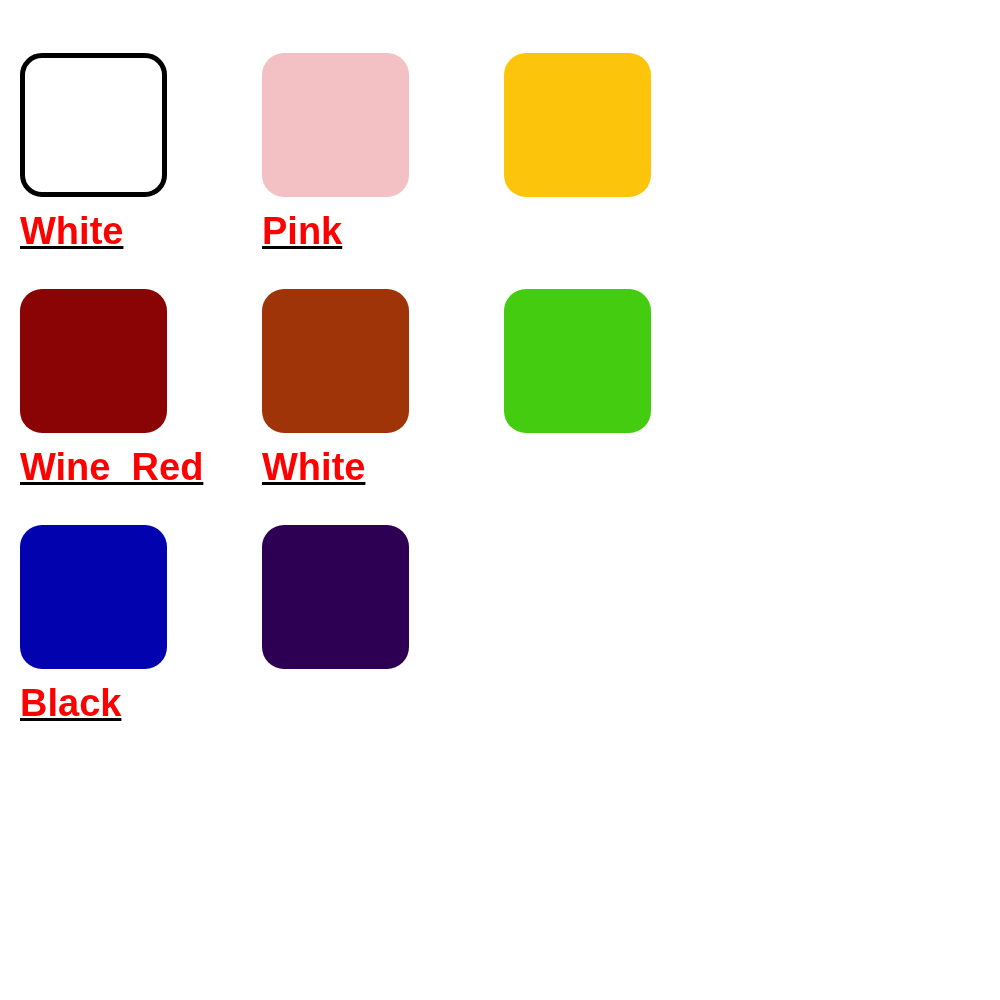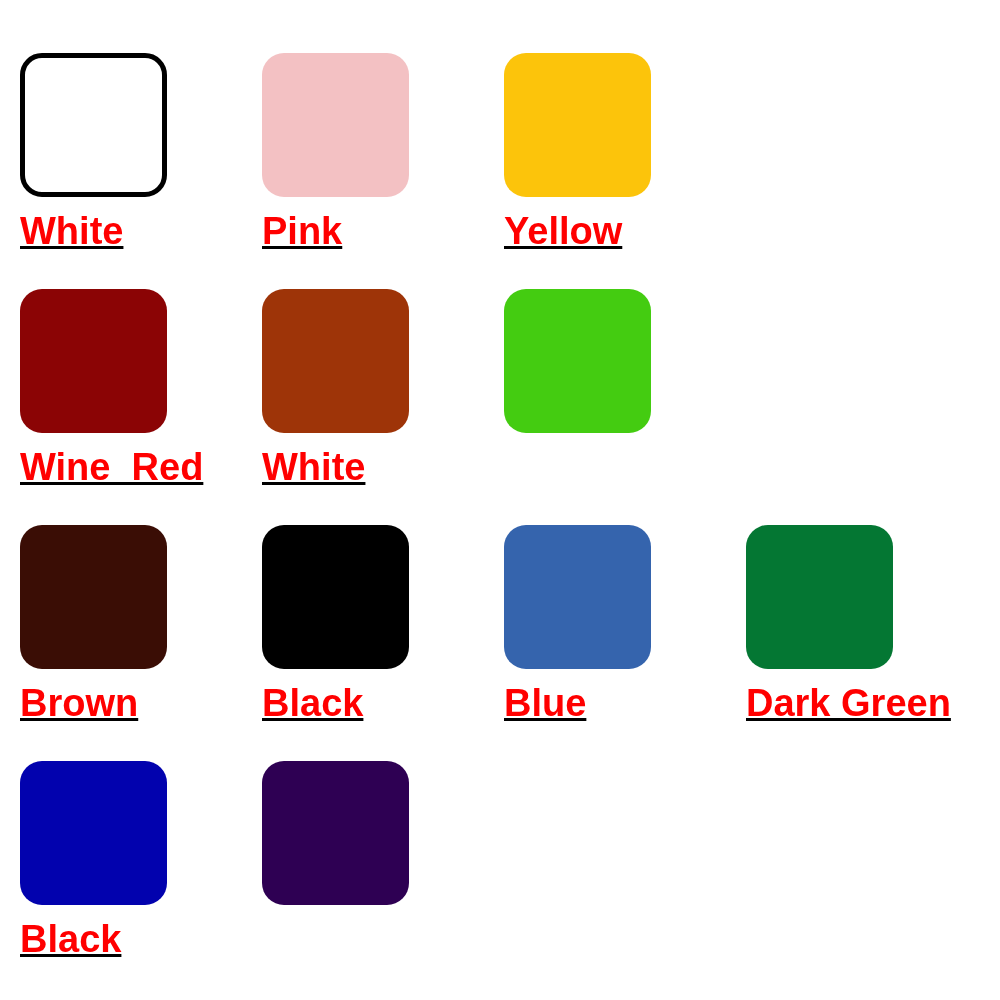--- a/index.html
+++ b/index.html
@@ -74,56 +74,37 @@
       <div class="swatch-cell">
         <div class="swatch-chip outlined" style="background: rgb(255, 255, 255); border-color: rgb(0, 0, 0);"></div>
         <div class="swatch-label">White</div>
       </div>
       <div class="swatch-cell">
         <div class="swatch-chip" style="background: rgb(243, 193, 195);"></div>
         <div class="swatch-label">Pink</div>
       </div>
       <div class="swatch-cell">
         <div class="swatch-chip" style="background: rgb(252, 196, 11);"></div>
-        <div class="swatch-label">Yellow</div>
       </div>
     </div>
     <div class="swatch-row">
       <div class="swatch-cell">
         <div class="swatch-chip" style="background: rgb(139, 4, 5);"></div>
         <div class="swatch-label">Wine  Red</div>
       </div>
       <div class="swatch-cell">
         <div class="swatch-chip" style="background: rgb(158, 52, 8);"></div>
         <div class="swatch-label">White</div>
       </div>
       <div class="swatch-cell">
         <div class="swatch-chip" style="background: rgb(68, 204, 17);"></div>
       </div>
     </div>
     <div class="swatch-row">
       <div class="swatch-cell">
-        <div class="swatch-chip" style="background: rgb(58, 13, 5);"></div>
-        <div class="swatch-label">Brown</div>
-      </div>
-      <div class="swatch-cell">
-        <div class="swatch-chip" style="background: rgb(0, 0, 0);"></div>
-        <div class="swatch-label">Black</div>
-      </div>
-      <div class="swatch-cell">
-        <div class="swatch-chip" style="background: rgb(53, 100, 173);"></div>
-        <div class="swatch-label">Blue</div>
-      </div>
-      <div class="swatch-cell">
-        <div class="swatch-chip" style="background: rgb(4, 119, 51);"></div>
-        <div class="swatch-label">Dark Green</div>
-      </div>
-    </div>
-    <div class="swatch-row">
-      <div class="swatch-cell">
         <div class="swatch-chip" style="background: rgb(2, 2, 174);"></div>
         <div class="swatch-label">Black</div>
       </div>
       <div class="swatch-cell">
         <div class="swatch-chip" style="background: rgb(46, 0, 83);"></div>
       </div>
     </div>
   </div>
 
 </body></html>

